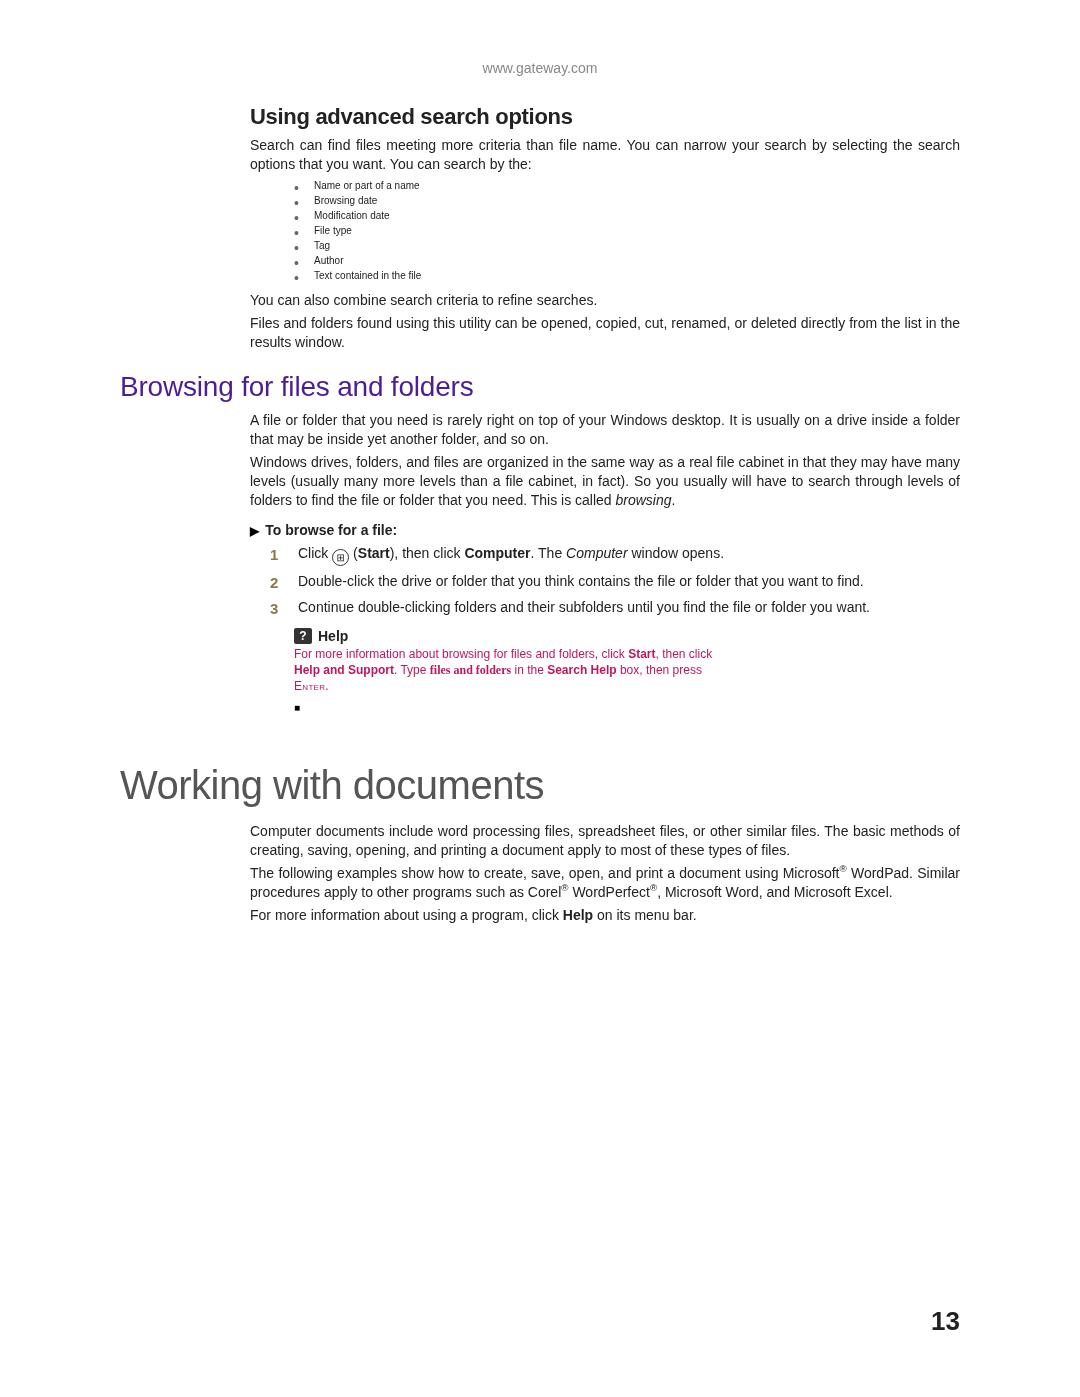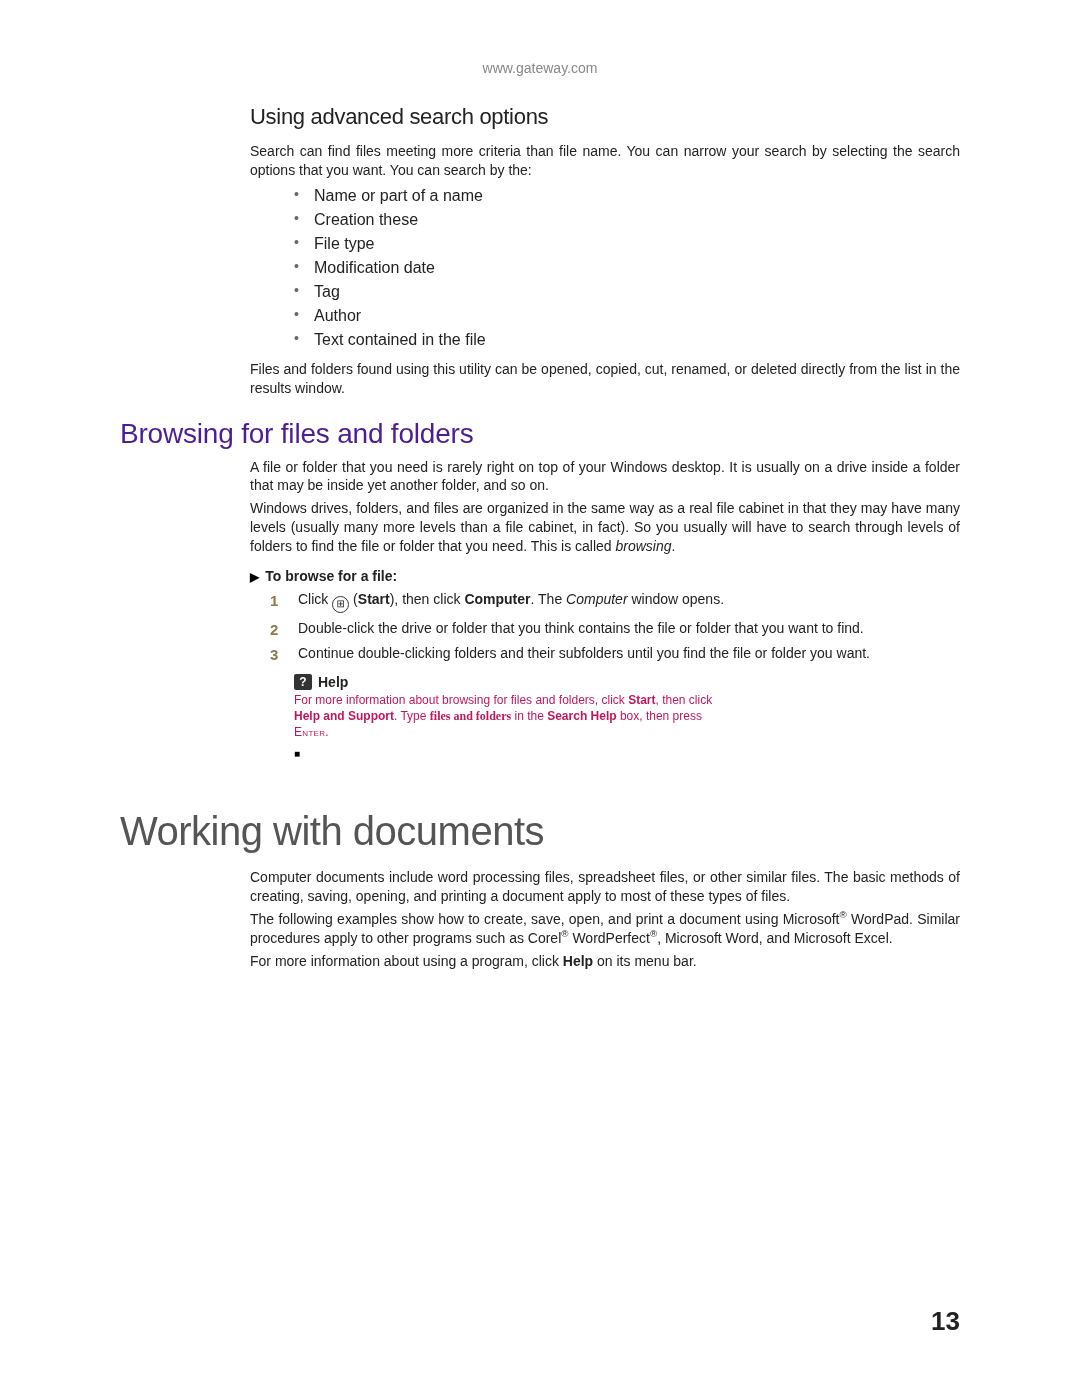--- a/index.html
+++ b/index.html
@@ -22,23 +22,23 @@
     color: #888;
     font-size: 14px;
     margin-bottom: 28px;
   }
   .indent-body {
     margin-left: 130px;
     margin-right: 0;
   }
   h3.section {
     font-family: "Trebuchet MS", "Segoe UI Semibold", sans-serif;
-    font-weight: 400;
+    font-weight: 700;
     font-size: 22px;
-    margin: 0 0 12px 130px;
+    margin: 0 0 6px 130px;
     letter-spacing: -0.3px;
   }
   h2.subhead {
     font-family: "Trebuchet MS", "Segoe UI", sans-serif;
     font-weight: 400;
     color: #4c1d95;
     font-size: 28px;
     margin: 20px 0 8px 0;
     letter-spacing: -0.2px;
   }
@@ -55,21 +55,21 @@
     line-height: 1.35;
     margin: 4px 0;
     text-align: justify;
   }
   ul.bullets {
     list-style: none;
     padding: 0;
     margin: 4px 0 8px 40px;
   }
   ul.bullets li {
-    font-size: 16px;
+    font-size: 10px;
     line-height: 1.5;
     position: relative;
     padding-left: 24px;
   }
   ul.bullets li::before {
     content: "•";
     position: absolute;
     left: 4px;
     color: #666;
     font-size: 14px;
@@ -176,27 +176,28 @@
 
 <div class="page">
 
   <div class="header-url">www.gateway.com</div>
 
   <h3 class="section">Using advanced search options</h3>
   <div class="indent-body">
     <p class="body">Search can find files meeting more criteria than file name. You can narrow your search by selecting the search options that you want. You can search by the:</p>
     <ul class="bullets">
       <li>Name or part of a name</li>
-      <li>Creation these</li>
+      <li>Browsing date</li>
+      <li>Modification date</li>
       <li>File type</li>
-      <li>Modification date</li>
       <li>Tag</li>
       <li>Author</li>
       <li>Text contained in the file</li>
     </ul>
+    <p class="body">You can also combine search criteria to refine searches.</p>
     <p class="body">Files and folders found using this utility can be opened, copied, cut, renamed, or deleted directly from the list in the results window.</p>
   </div>
 
   <h2 class="subhead">Browsing for files and folders</h2>
   <div class="indent-body">
     <p class="body">A file or folder that you need is rarely right on top of your Windows desktop. It is usually on a drive inside a folder that may be inside yet another folder, and so on.</p>
     <p class="body">
       <span>Windows drives, folders, and files are organized in the same way as a real file cabinet in that they may have many levels (usually many more levels than a file cabinet, in fact). So you usually will have to search through levels of folders to find the file or folder that you need. This is called </span><span class="italic">browsing</span><span>.</span>
     </p>
 

